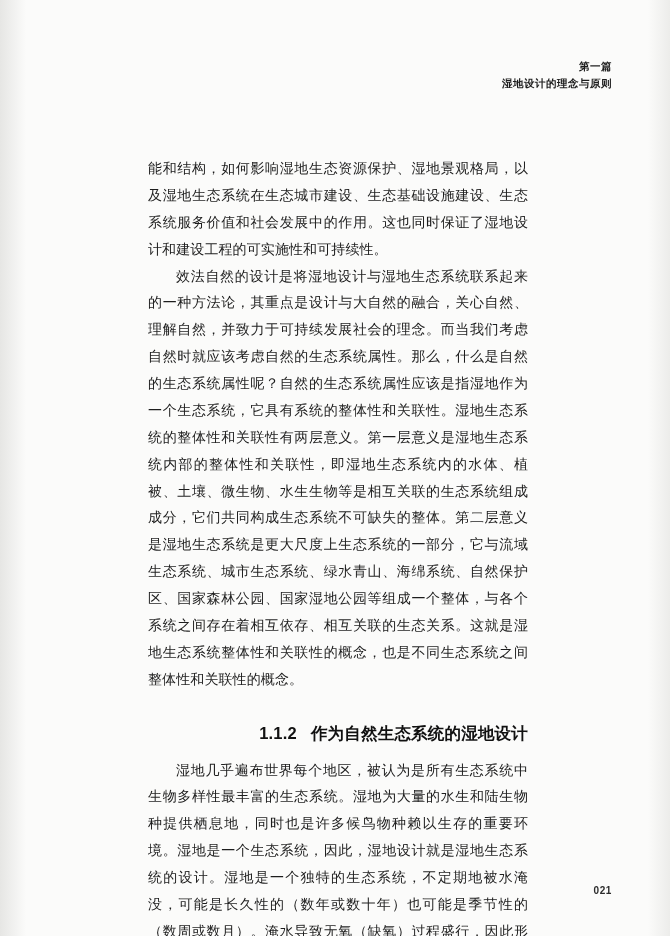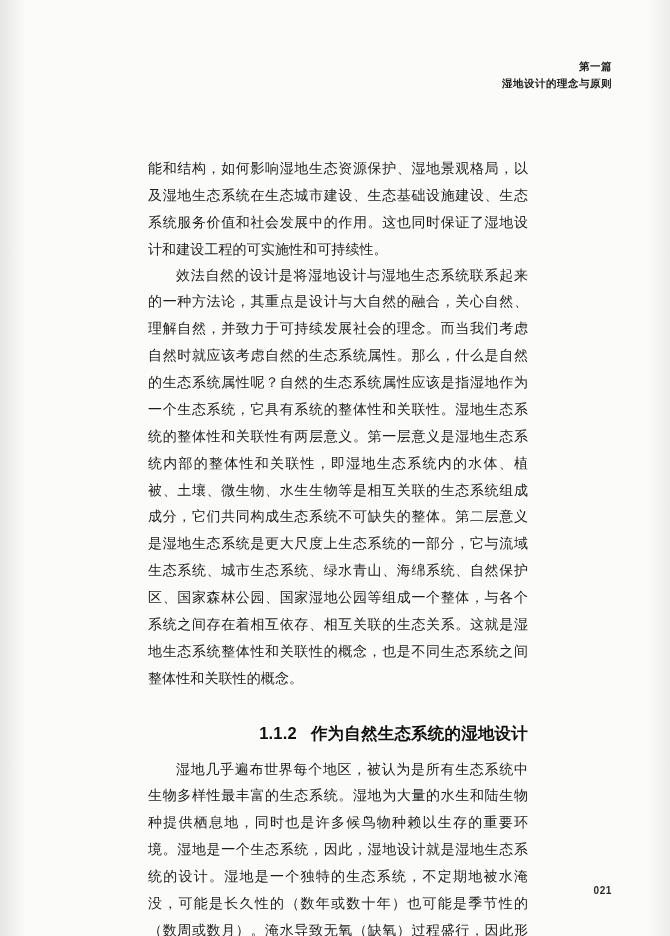--- a/index.html
+++ b/index.html
@@ -73,21 +73,20 @@
     margin: 0;
     font-size: 14px;
     line-height: 1.92;
     text-align: justify;
     text-justify: inter-ideograph;
     color: #1d1d1d;
     letter-spacing: 0.1px;
   }
   p.indent {
     text-indent: 2em;
-    font-family: Liberation Mono, monospace;
   }
   .section-heading {
     margin: 30px 0 12px 0;
     font-size: 16.5px;
     font-weight: bold;
     color: #111111;
     letter-spacing: 0.2px;
     text-align: right;
   }
   .section-heading .num {

